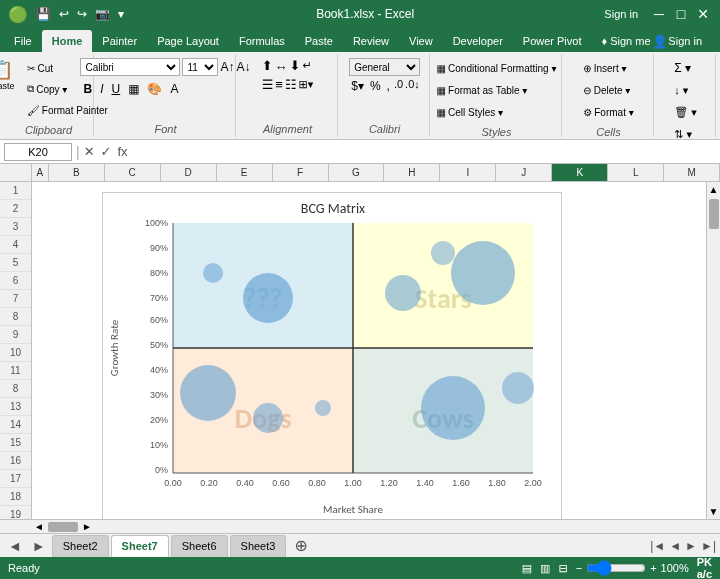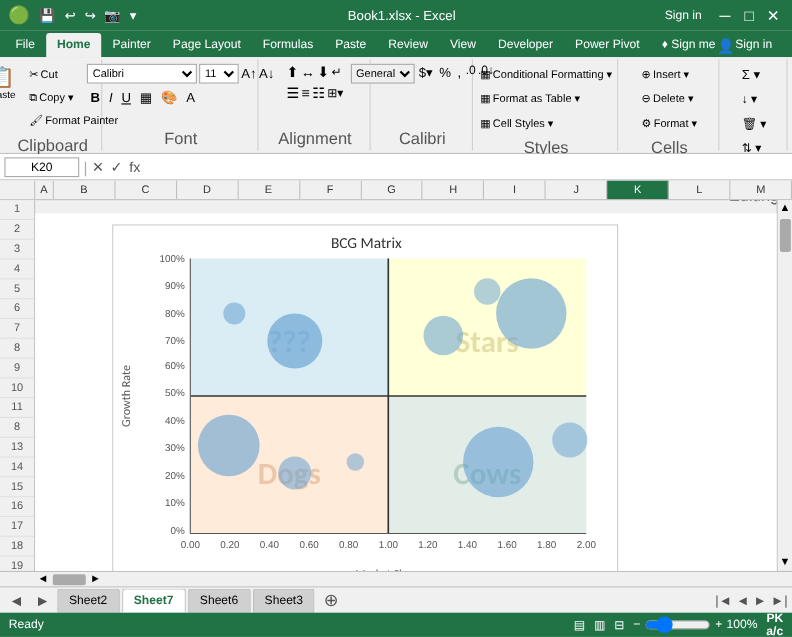--- a/index.html
+++ b/index.html
@@ -66,26 +66,27 @@
       min-width: 50px;
     }
     .ribbon-group-content {
       display: flex;
       align-items: flex-start;
       gap: 2px;
       flex: 1;
       padding: 2px;
     }
     .ribbon-group-label {
-      font-size: 15px;
+      font-size: 11px;
       color: #555;
       text-align: center;
       padding-top: 2px;
       width: 100%;
       text-align: center;
+      font-style: italic;
     }
     .ribbon-btn {
       display: flex;
       flex-direction: column;
       align-items: center;
       padding: 3px 4px;
       cursor: pointer;
       border-radius: 3px;
       font-size: 10px;
       min-width: 30px;
@@ -345,21 +346,21 @@
           <span style="cursor:pointer;font-size:13px;">☰</span>
           <span style="cursor:pointer;font-size:13px;">≡</span>
           <span style="cursor:pointer;font-size:13px;">☷</span>
           <span style="cursor:pointer;font-size:11px;">⊞▾</span>
         </div>
       </div>
       <div class="ribbon-group-label">Alignment</div>
     </div>
 
     <div class="ribbon-group" style="min-width:90px;">
-      <div class="ribbon-group-content" style="flex-direction:row; gap:2px; align-items:stretch;">
+      <div class="ribbon-group-content" style="flex-direction:column; gap:2px; align-items:stretch;">
         <select style="font-size:10px;height:18px;border:1px solid #aaa;">
           <option>General</option>
         </select>
         <div style="display:flex;gap:2px;justify-content:center;">
           <span style="cursor:pointer;font-size:12px;padding:1px 2px;">$▾</span>
           <span style="cursor:pointer;font-size:12px;padding:1px 2px;">%</span>
           <span style="cursor:pointer;font-size:12px;padding:1px 2px;">,</span>
           <span style="cursor:pointer;font-size:11px;">.0</span>
           <span style="cursor:pointer;font-size:11px;">.0↓</span>
         </div>
@@ -466,21 +467,21 @@
           <div class="row-num">13</div>
           <div class="row-num">14</div>
           <div class="row-num">15</div>
           <div class="row-num">16</div>
           <div class="row-num">17</div>
           <div class="row-num">18</div>
           <div class="row-num">19</div>
 
         </div>
 
-        <div style="position:relative; flex:1; overflow:hidden; background:white;margin-top:12px;">
+        <div style="position:relative; flex:1; overflow:hidden; background:white;">
 
           <div style="position:absolute; left:70px; top:10px; width:460px; height:330px; background:white; border:1px solid #ccc;">
             <svg width="460" height="330">
 
               <text x="230" y="20" text-anchor="middle" font-size="14" font-family="Calibri,Arial" fill="#333">BCG Matrix</text>
 
               <text x="15" y="155" text-anchor="middle" font-size="11" font-family="Calibri,Arial" fill="#555" transform="rotate(-90,15,155)">Growth Rate</text>
 
               <text x="250" y="320" text-anchor="middle" font-size="11" font-family="Calibri,Arial" fill="#555">Market Share</text>
 

